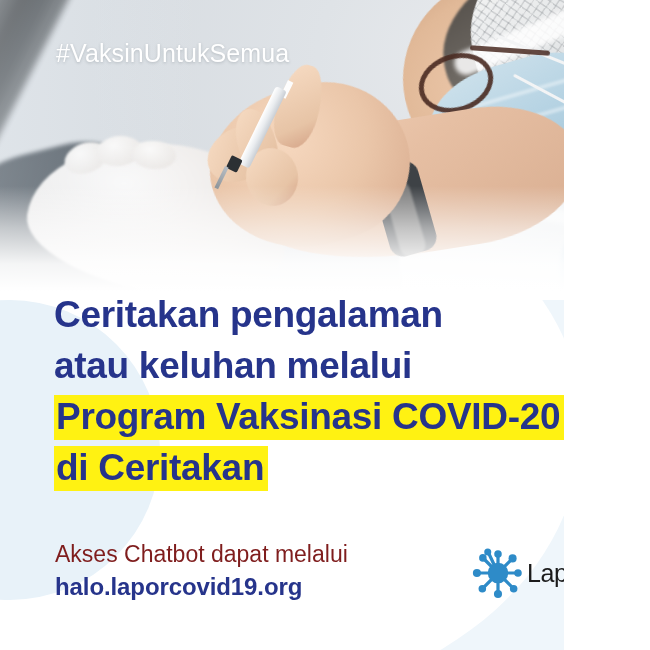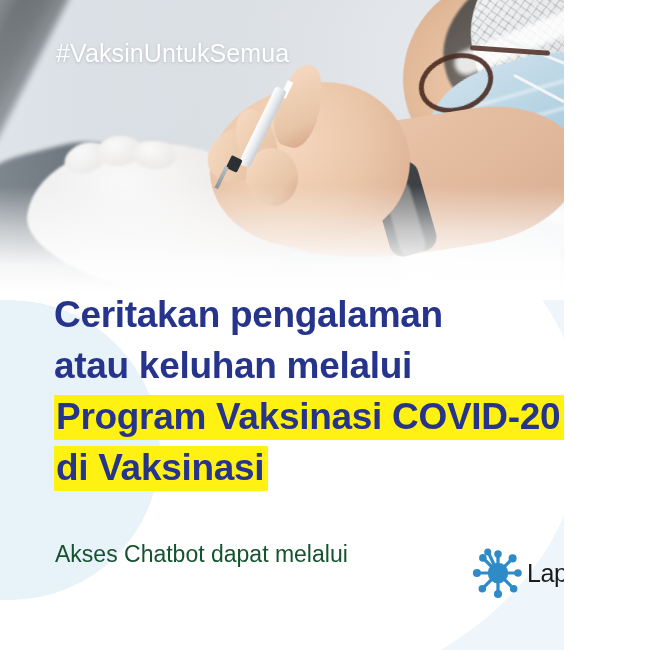--- a/index.html
+++ b/index.html
@@ -460,21 +460,21 @@
 
   
   .cta {
     position: absolute;
     left: 55px;
     top: 538px;
   }
   .cta-lead {
     font-size: 23px;
     font-weight: 400;
-    color: #14532d;
+    color: #7f1d1d;
     line-height: 32px;
     white-space: nowrap;
   }
   .cta-url {
     font-size: 24px;
     font-weight: 700;
     color: #26348B;
     line-height: 33px;
     letter-spacing: -.1px;
     white-space: nowrap;
@@ -567,26 +567,27 @@
     <span class="hl-line">
       <span>Ceritakan pengalaman</span>
     </span>
     <span class="hl-line">
       <span>atau keluhan melalui</span>
     </span>
     <span class="hl-line">
       <span class="mark">Program Vaksinasi COVID-20</span>
     </span>
     <span class="hl-line">
-      <span class="mark">di Vaksinasi</span>
+      <span class="mark">di Ceritakan</span>
     </span>
   </div>
 
   <div class="cta">
     <div class="cta-lead">Akses Chatbot dapat melalui</div>
+    <div class="cta-url">halo.laporcovid19.org</div>
   </div>
 
   <div class="logo">
     <svg class="logo-mark" viewBox="0 0 100 100" aria-hidden="true">
       <g stroke="#2E8BC8" stroke-width="6" stroke-linecap="round" fill="none">
         <line x1="50" y1="50" x2="50" y2="18"></line>
         <line x1="50" y1="50" x2="74" y2="26"></line>
         <line x1="50" y1="50" x2="84" y2="50"></line>
         <line x1="50" y1="50" x2="76" y2="76"></line>
         <line x1="50" y1="50" x2="50" y2="86"></line>

